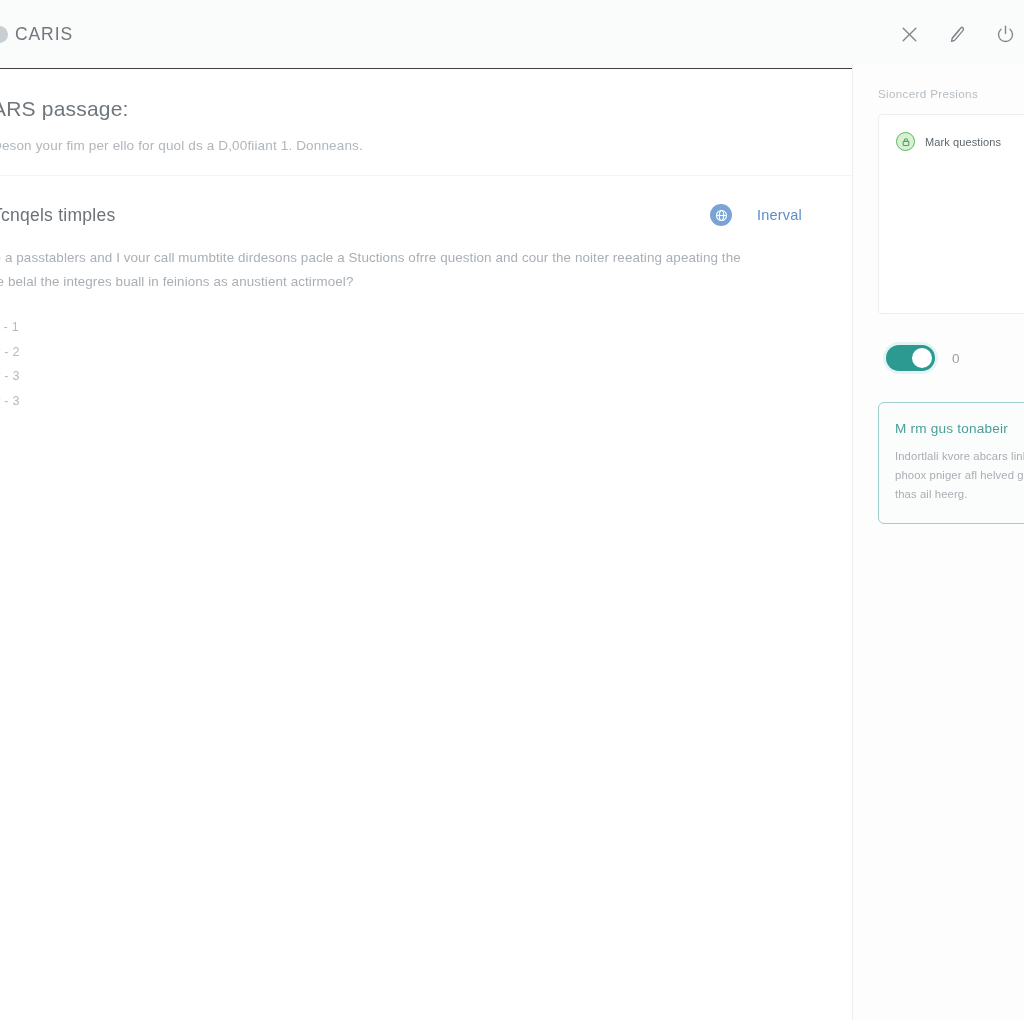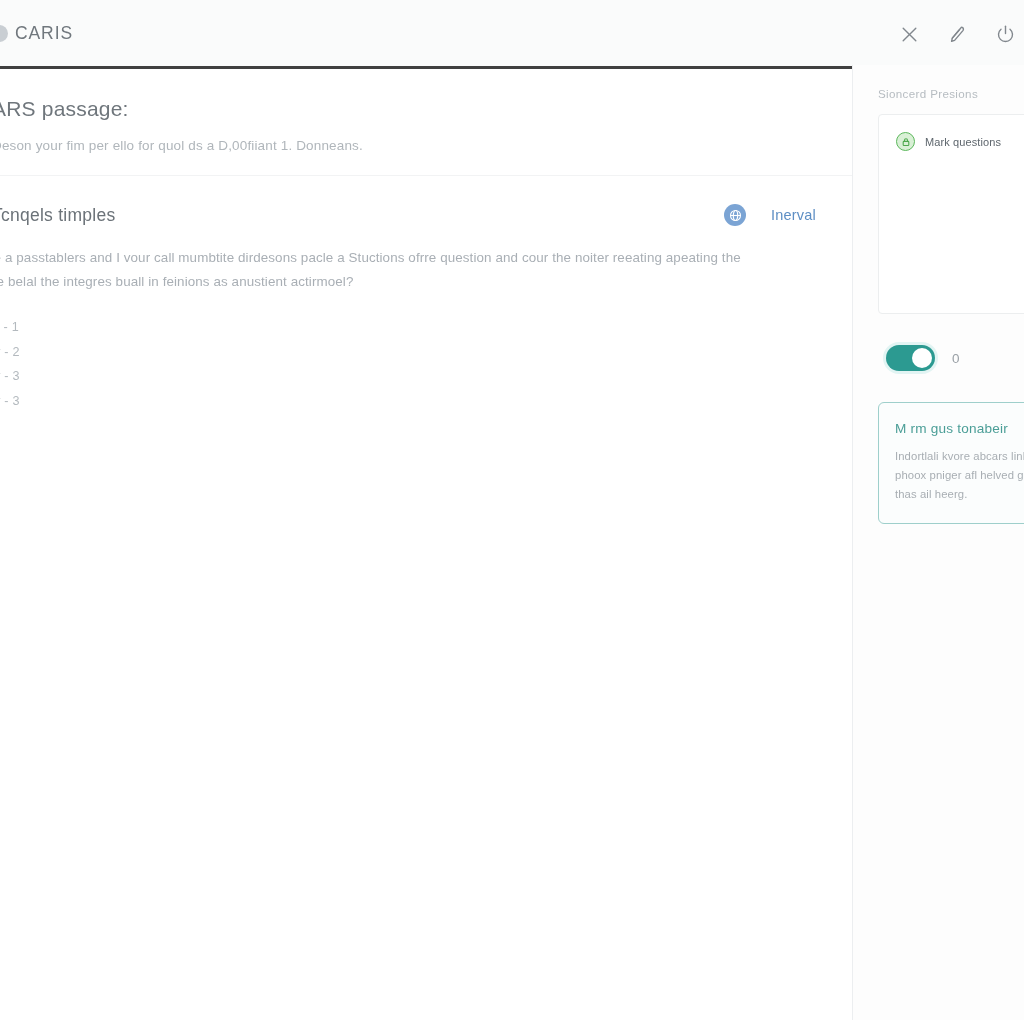--- a/index.html
+++ b/index.html
@@ -20,21 +20,21 @@
     background: #ffffff;
   }
 
   
   .topbar {
     position: absolute;
     left: 0; top: 0;
     width: 1024px;
     height: 69px;
     background: #fafbfb;
-    border-bottom: 3px solid #404040;
+    border-bottom: 1px solid #404040;
     display: flex;
     align-items: center;
   }
 
   .brand {
     display: flex;
     align-items: center;
     gap: 7px;
     margin-left: -14px;
     padding-left: 14px;
@@ -128,21 +128,21 @@
     font-weight: 400;
     letter-spacing: 0.25px;
     white-space: nowrap;
   }
 
   .interval-badge {
     display: flex;
     align-items: center;
     gap: 25px;
     cursor: pointer;
-    margin-right: 6px;
+    margin-right: 20px;
     justify-content: space-between;
   }
 
   .interval-icon {
     width: 22px;
     height: 22px;
     border-radius: 50%;
     background: #7ba4d4;
     display: flex;
     align-items: center;

